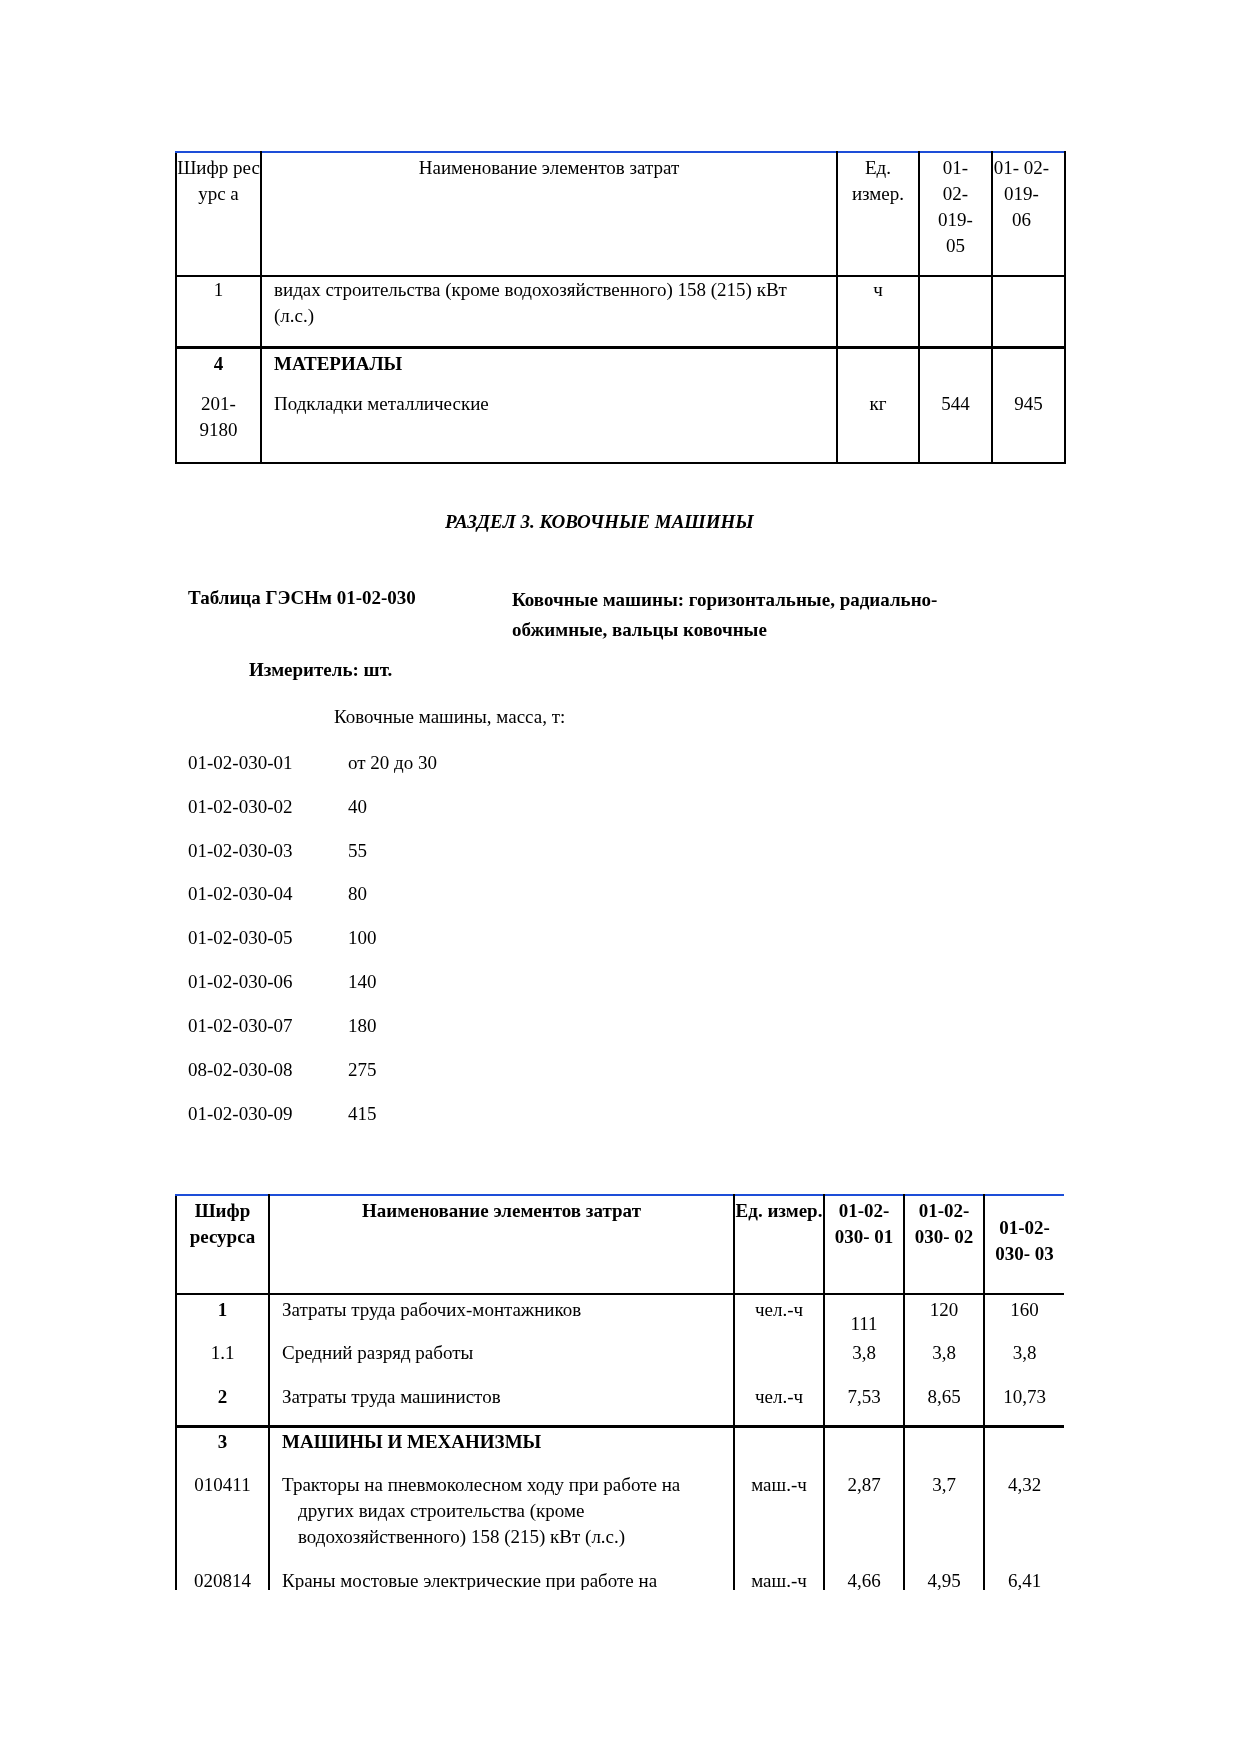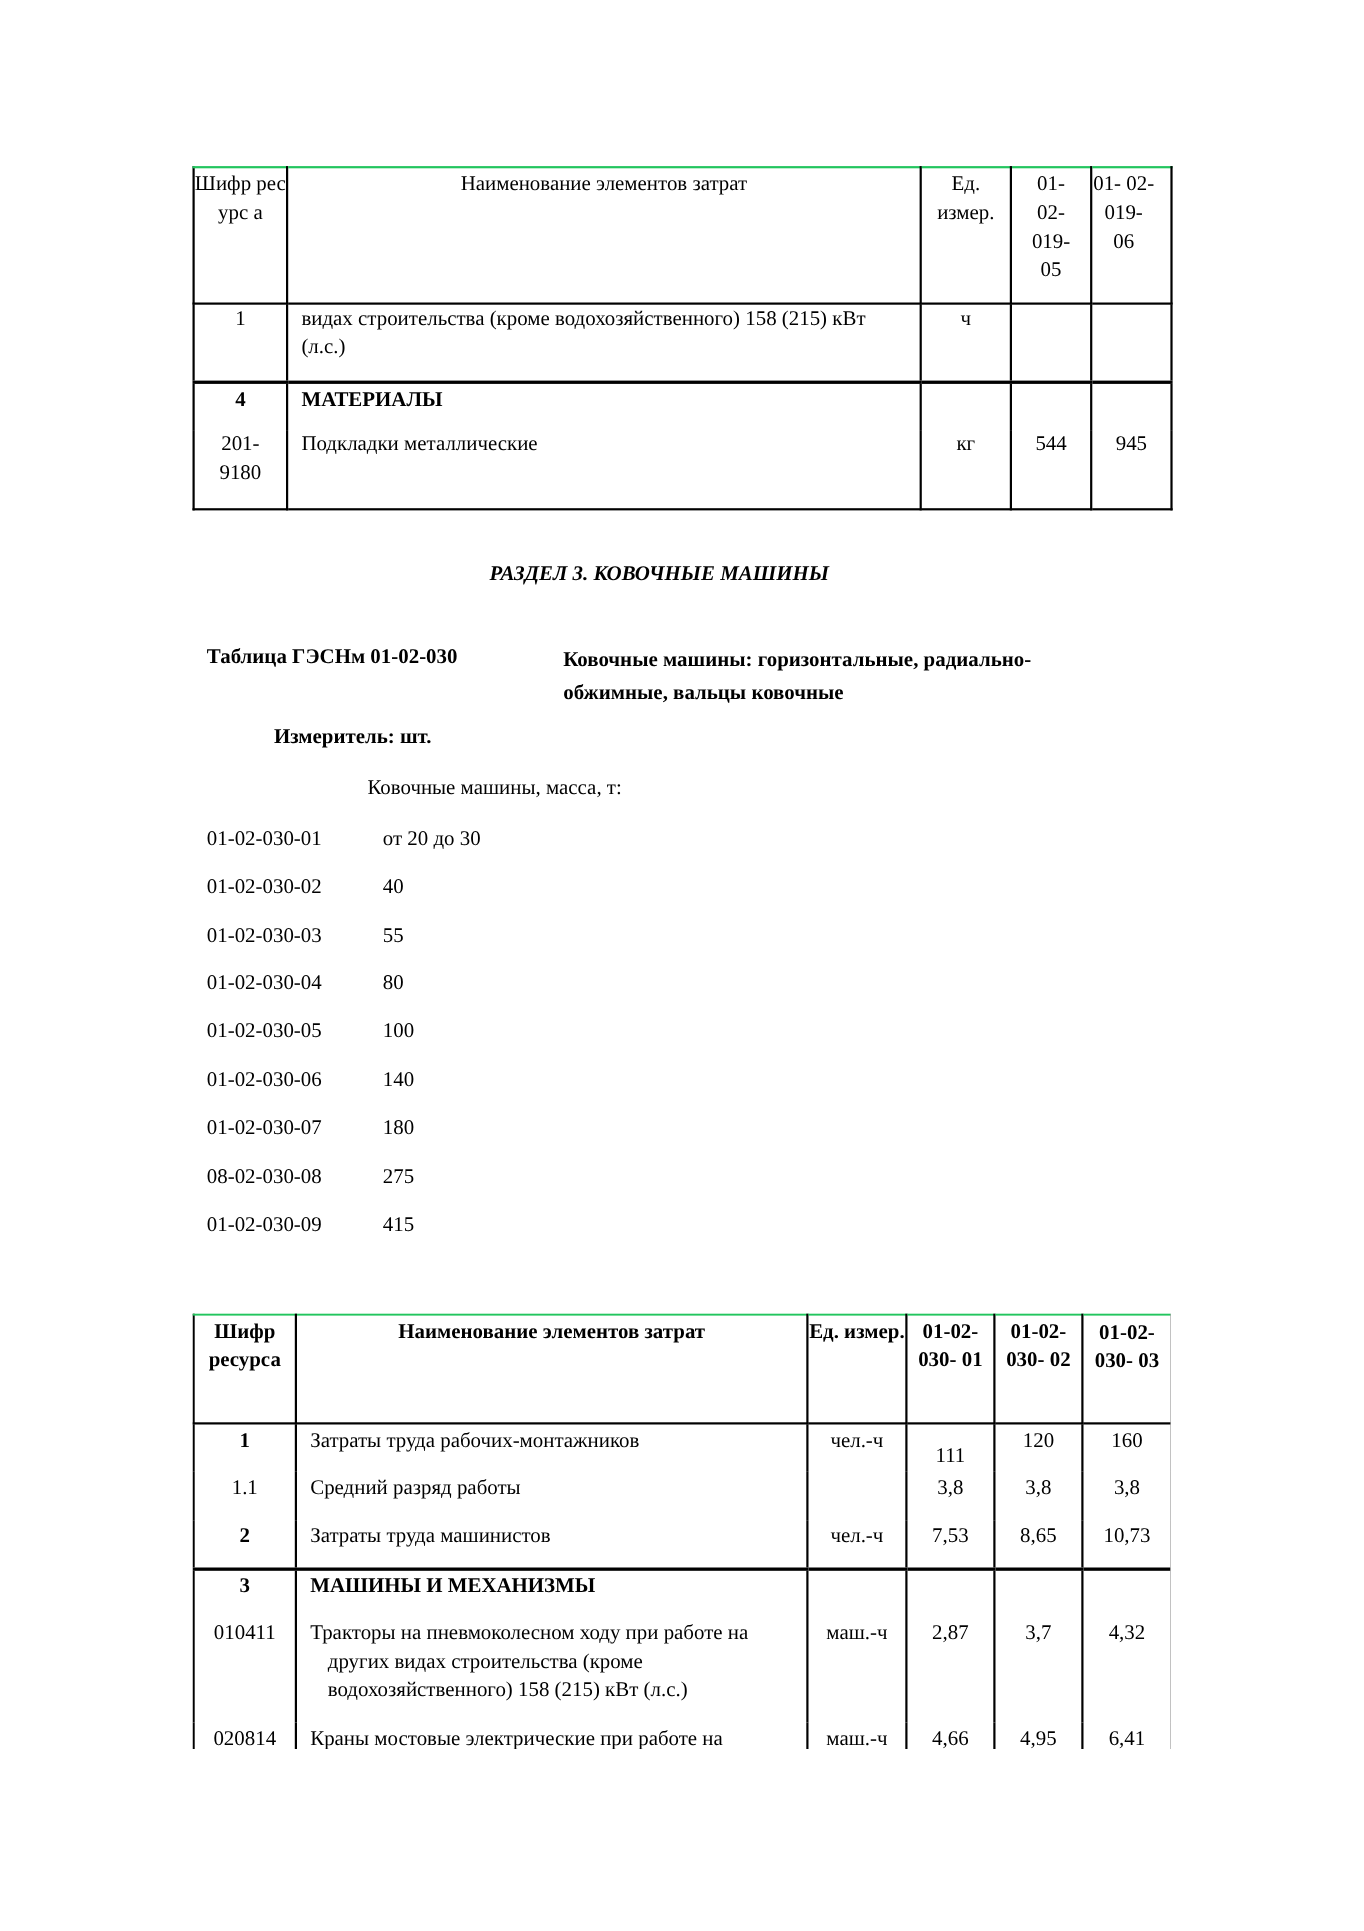--- a/index.html
+++ b/index.html
@@ -4,21 +4,21 @@
 <style>
   html, body { margin: 0; padding: 0; background: #ffffff; }
   body { width: 1240px; height: 1755px; position: relative; overflow: hidden;
          font-family: "Liberation Serif", serif; color: #000; font-size: 19px; }
   .abs { position: absolute; }
   table.grid { position: absolute; border-collapse: collapse; table-layout: fixed; }
   table.grid td { border-left: 2px solid #000; border-right: 2px solid #000; vertical-align: top;
                   padding: 0; line-height: 26px; }
   .c { text-align: center; }
   .b { font-weight: bold; }
-  .hdr td { border-top: 2px solid #22c55e; border-bottom: 2px solid #000; }
+  .hdr td { border-top: 2px solid #1d4ed8; border-bottom: 2px solid #000; }
   .thick-top td { border-top: 3px solid #000; }
   .bottom td { border-bottom: 2px solid #000; }
   .name { padding-left: 12px !important; padding-right: 6px !important; }
   .hang { padding-left: 28px !important; text-indent: -16px; }
   .list-row { position: absolute; left: 188px; height: 26px; line-height: 26px; }
   .list-row .code { position: absolute; left: 0; width: 150px; }
   .list-row .val { position: absolute; left: 160px; white-space: nowrap; }
 </style>
 </head>
 <body>
@@ -119,21 +119,21 @@
         <col style="width:80px">
         <col style="width:81px">
       </colgroup>
   <tbody>
         <tr class="hdr" style="height:99px;font-weight:bold;">
     <td class="c" style="padding-top:2px; padding-left:8px; padding-right:8px;">Шифр ресурса</td>
     <td class="c" style="padding-top:2px;">Наименование элементов затрат</td>
     <td class="c" style="padding-top:2px;">Ед. измер.</td>
     <td class="c" style="padding-top:2px; padding-left:6px; padding-right:6px;">01-02- 030- 01</td>
     <td class="c" style="padding-top:2px; padding-left:6px; padding-right:6px;">01-02- 030- 02</td>
-    <td class="c" style="padding-top:3px; padding-left:6px; padding-right:6px;">01-02- 030- 03</td>
+    <td class="c" style="padding-top:19px; padding-left:6px; padding-right:6px;">01-02- 030- 03</td>
   </tr>
   <tr style="height:44px;">
     <td class="c b" style="padding-top:2px;">1</td>
     <td class="name" style="padding-top:2px;">Затраты труда рабочих-монтажников</td>
     <td class="c" style="padding-top:2px;">чел.-ч</td>
     <td class="c" style="padding-top:16px;">111</td>
     <td class="c" style="padding-top:2px;">120</td>
     <td class="c" style="padding-top:2px;">160</td>
   </tr>
   <tr style="height:44px;">

